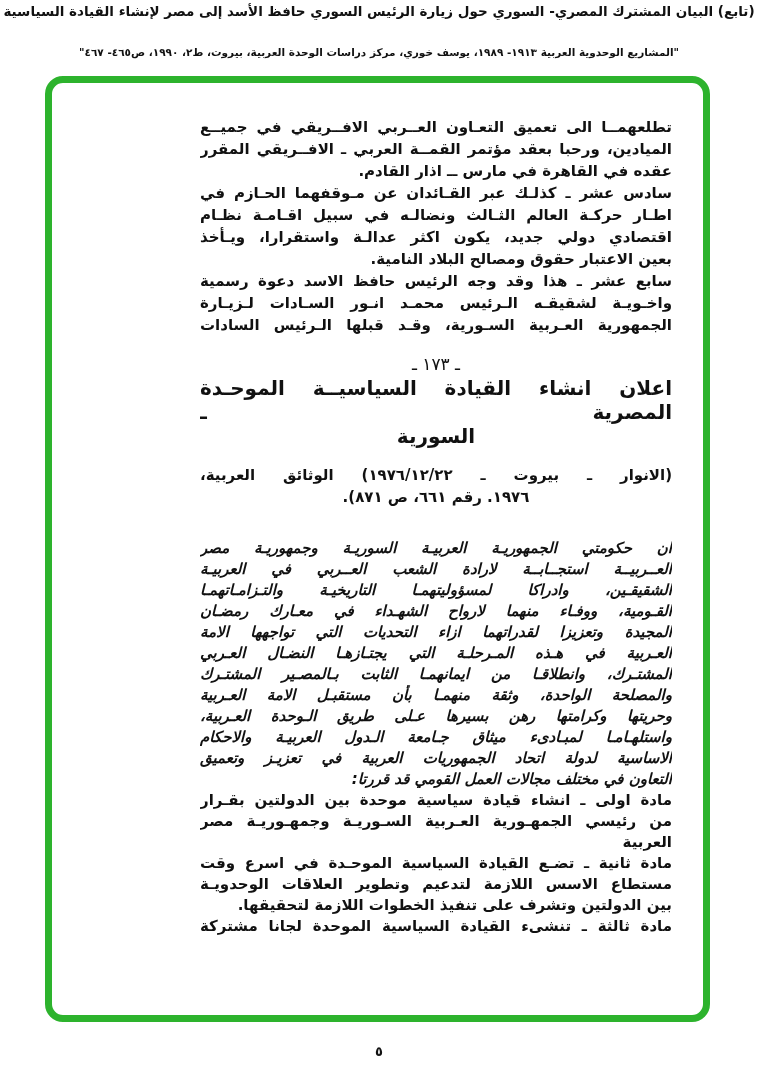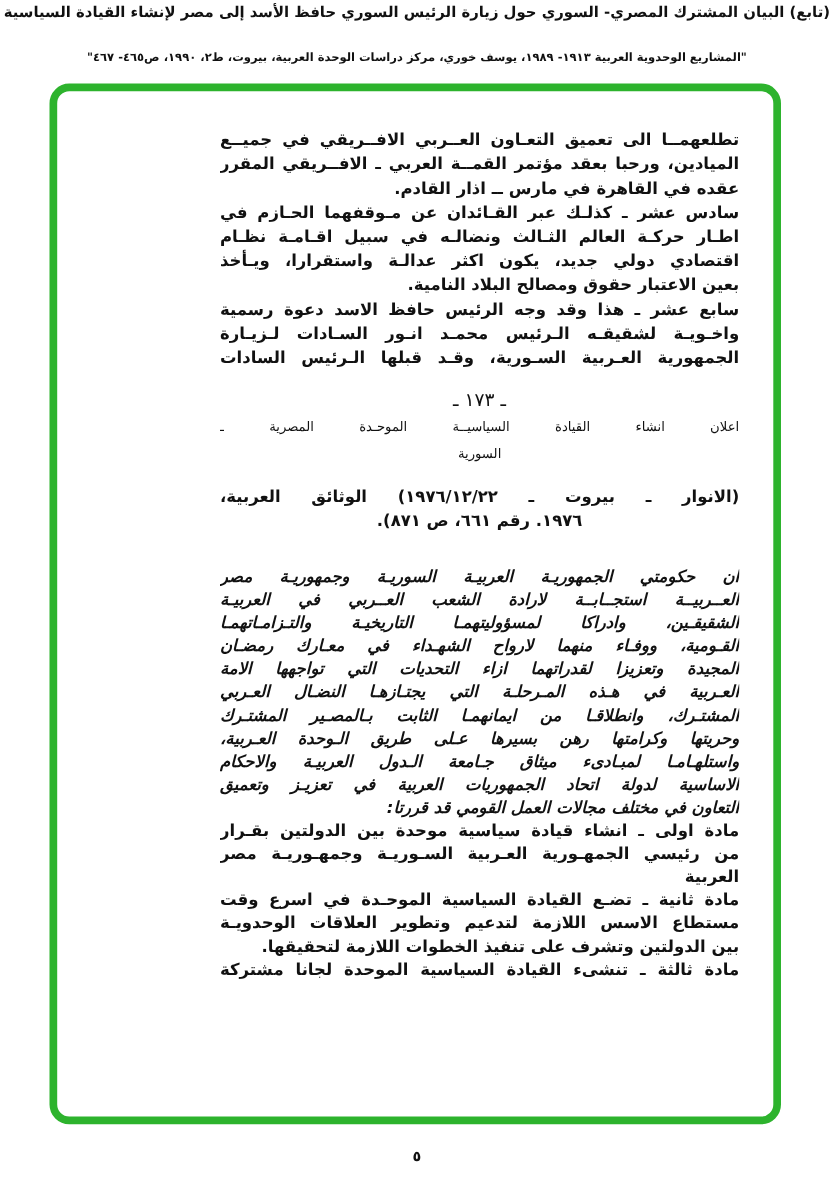--- a/index.html
+++ b/index.html
@@ -77,23 +77,23 @@
     text-align-last: right;
   }
   .sec-num {
     margin-top: 16px;
     text-align: center;
     font-size: 17px;
     line-height: 24px;
     font-weight: normal;
   }
   .sec-title {
-    font-size: 12px;
+    font-size: 20px;
     line-height: 24px;
-    font-weight: normal;
+    font-weight: bold;
   }
   .cline {
     text-align: center;
     text-align-last: center;
   }
   .citation {
     margin-top: 16px;
     font-size: 15px;
     line-height: 22px;
   }
@@ -154,20 +154,21 @@
   </div>
 
   <div class="para lower decree">
       <div class="tline">ان حكومتي الجمهوريـة العربيـة السوريـة وجمهوريـة مصر</div>
       <div class="tline">العــربيــة استجــابــة لارادة الشعب العــربي في العربيـة</div>
       <div class="tline">الشقيقـين، وادراكا لمسؤوليتهمـا التاريخيـة والتـزامـاتهمـا</div>
       <div class="tline">القـومية، ووفـاء منهما لارواح الشهـداء في معـارك رمضـان</div>
       <div class="tline">المجيدة وتعزيزا لقدراتهما ازاء التحديات التي تواجهها الامة</div>
       <div class="tline">العـربية في هـذه المـرحلـة التي يجتـازهـا النضـال العـربي</div>
       <div class="tline">المشتـرك، وانطلاقـا من ايمانهمـا الثابت بـالمصـير المشتـرك</div>
+      <div class="tline">والمصلحة الواحدة، وثقة منهمـا بأن مستقبـل الامة العـربية</div>
       <div class="tline">وحريتها وكرامتها رهن بسيرها عـلى طريق الـوحدة العـربية،</div>
       <div class="tline">واستلهـامـا لمبـادىء ميثاق جـامعة الـدول العربيـة والاحكام</div>
       <div class="tline">الاساسية لدولة اتحاد الجمهوريات العربية في تعزيـز وتعميق</div>
       <div class="tline tlast">التعاون في مختلف مجالات العمل القومي قد قررتا:</div>
     </div>
 
   <div class="para lower">
       <div class="tline">مادة اولى ـ انشاء قيادة سياسية موحدة بين الدولتين بقـرار</div>
       <div class="tline">من رئيسي الجمهـورية العـربية السـوريـة وجمهـوريـة مصر</div>
       <div class="tline tlast">العربية</div>

